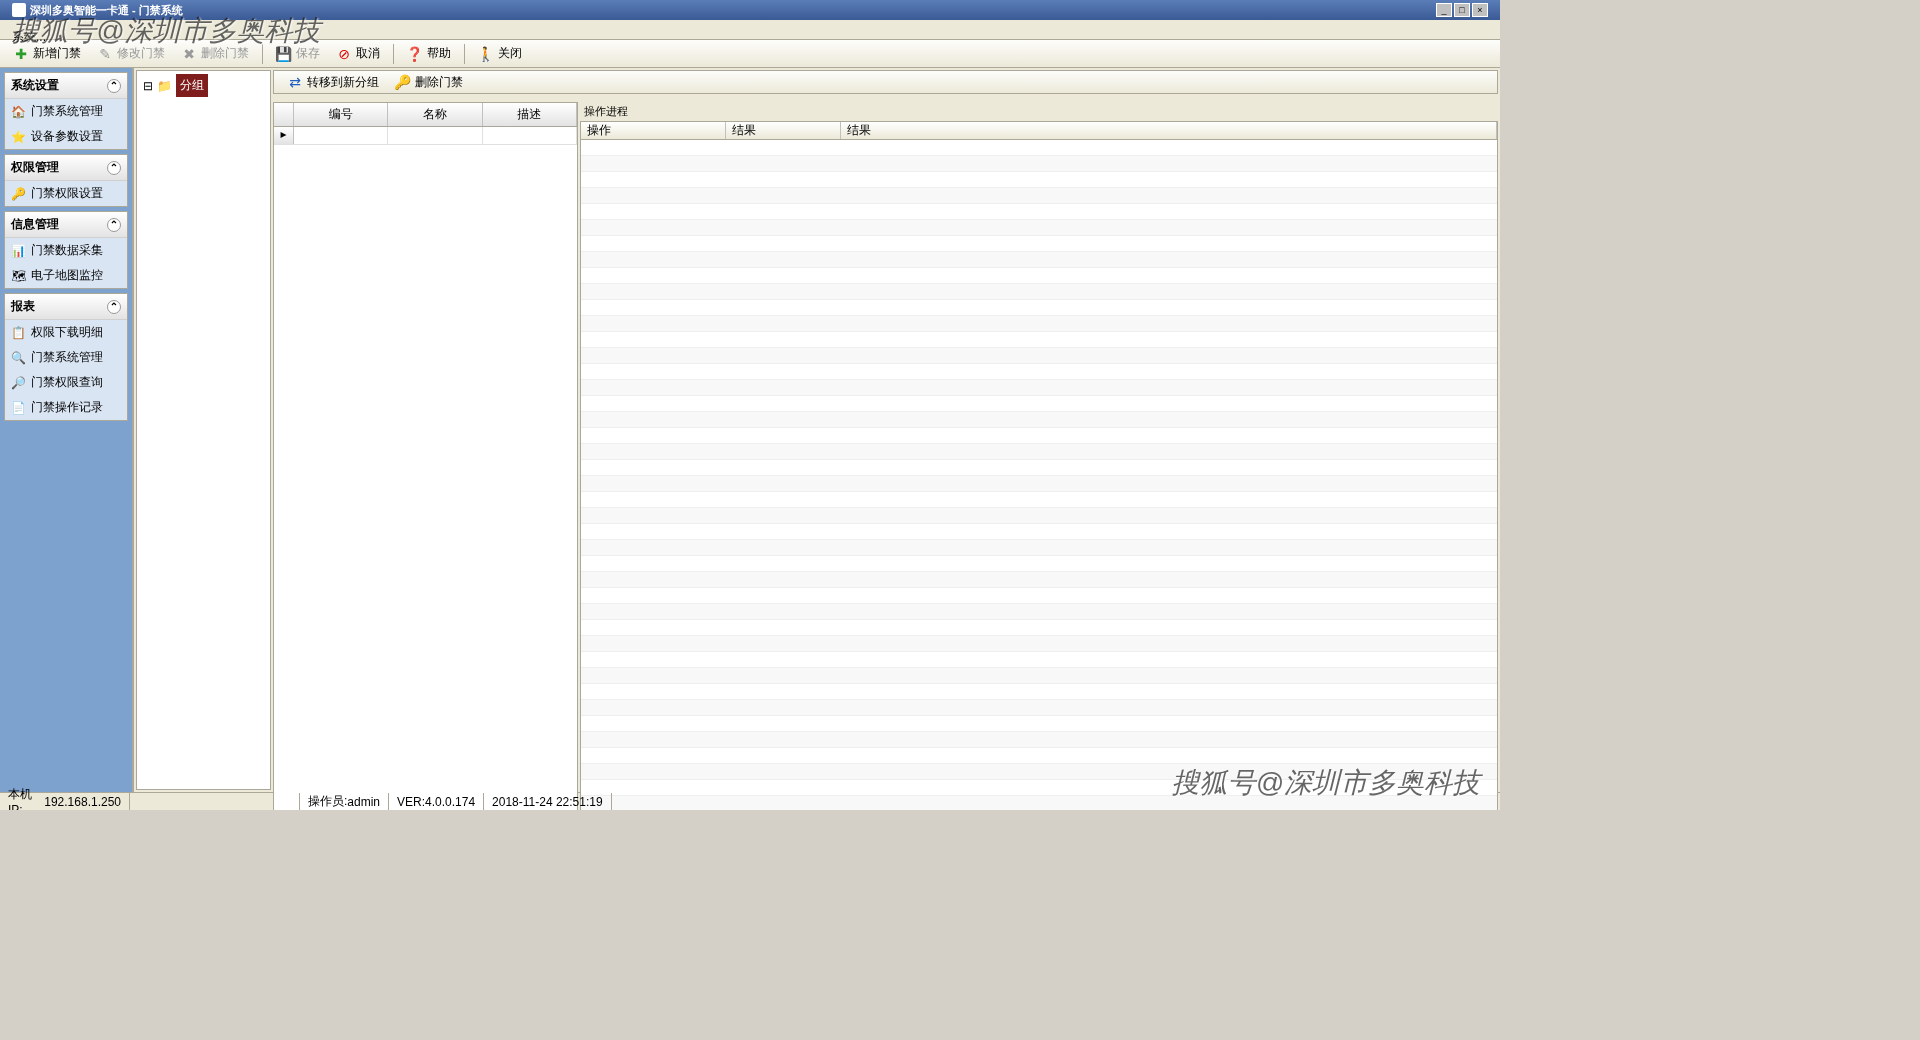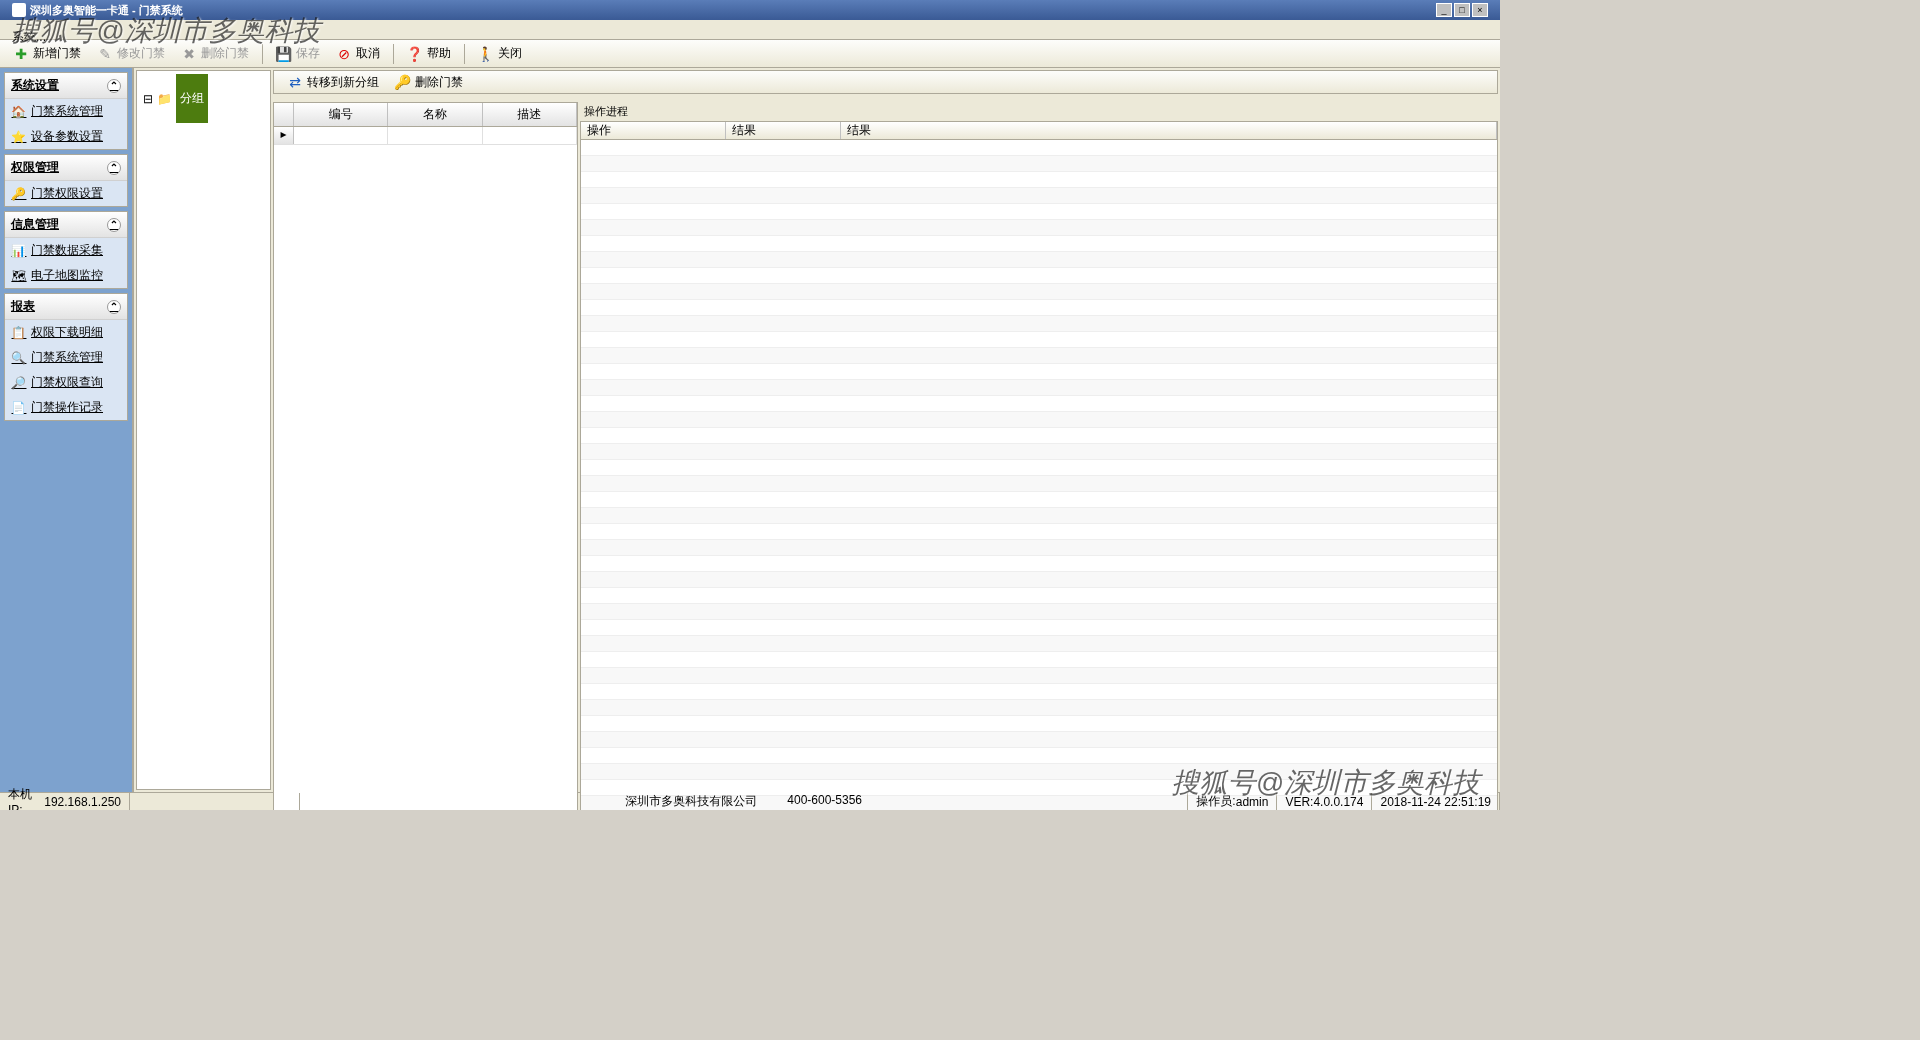--- a/index.html
+++ b/index.html
@@ -22,35 +22,35 @@
 .tb-btn { display: flex; align-items: center; gap: 4px; padding: 3px 6px; cursor: pointer; border: 1px solid transparent; }
 .tb-btn.disabled { color: #999; cursor: default; }
 .tb-icon { width: 16px; height: 16px; display: inline-flex; align-items: center; justify-content: center; font-size: 14px; }
 .tb-sep { width: 1px; height: 20px; background: #aca899; margin: 0 4px; }
 
 
 .body-wrap { display: flex; height: calc(100% - 86px); }
 
 
 .sidebar { width: 132px; background: #7da2ce; padding: 4px; display: flex; flex-direction: column; gap: 4px; }
-.side-group { background: #14532d; border: 1px solid #aca899; text-decoration: underline; }
+.side-group { background: #14532d; border: 1px solid #aca899; }
 .side-header { background: linear-gradient(to bottom, #fff, #e3e3e3); padding: 4px 6px; font-weight: bold; display: flex; justify-content: space-between; align-items: center; cursor: pointer; border-bottom: 1px solid #d0d0d0; }
 .chevron { font-size: 10px; background: #fff; border: 1px solid #999; border-radius: 8px; width: 14px; height: 14px; display: flex; align-items: center; justify-content: center; }
 .side-items { background: #dae5f3; }
 .side-item { padding: 4px 6px; display: flex; align-items: center; gap: 4px; cursor: pointer; }
 .side-item-icon { width: 16px; height: 16px; display: inline-flex; align-items: center; justify-content: center; }
 
 
 .main { flex: 1; display: flex; background: #ece9d8; border-left: 2px solid #aca899; }
 
 
 .tree-panel { width: 135px; background: #fff; border: 1px solid #aca899; margin: 2px; }
 .tree-node { padding: 3px 6px; display: flex; align-items: center; gap: 4px; cursor: pointer; }
 .tree-node .folder-icon { color: #e6c200; }
-.tree-selected { background: #4d7c0f; color: #fff; padding: 16px 4px; }
+.tree-selected { background: #7f1d1d; color: #fff; padding: 3px 4px; }
 
 
 .right-panel { flex: 1; display: flex; flex-direction: column; margin: 2px 2px 2px 0; }
 .sub-toolbar { background: linear-gradient(to bottom, #fdfdfb, #ece9d8); height: 24px; display: flex; align-items: center; padding: 0 6px; border: 1px solid #aca899; gap: 2px; }
 
 .grid-progress-wrap { flex: 1; display: flex; gap: 2px; margin-top: 8px; }
 
 
 .grid-panel { width: 305px; background: #fff; border: 1px solid #aca899; display: flex; flex-direction: column; }
 .grid-header { display: flex; background: linear-gradient(to bottom, #fff, #e3e3e3); border-bottom: 1px solid #aca899; }
@@ -316,24 +316,20 @@
     </div>
   </div>
 </div>
 
 <div class="statusbar">
   <div class="status-cell" style="width:130px">
     <span>本机IP:</span>
       <span>192.168.1.250</span>
   </div>
   <div class="status-cell" style="width:170px"></div>
-  <div class="status-spacer" style="display:flex;justify-content:center;gap:30px">
-    <span>深圳市多奥科技有限公司</span>
-    <span>400-600-5356</span>
-  </div>
   <div class="status-cell">
     <span>操作员:</span>
       <span>admin</span>
   </div>
   <div class="status-cell">VER:4.0.0.174</div>
   <div class="status-cell">2018-11-24 22:51:19</div>
 </div>
 
 <div class="watermark wm-top">搜狐号@深圳市多奥科技</div>
 <div class="watermark wm-bottom">搜狐号@深圳市多奥科技</div>

